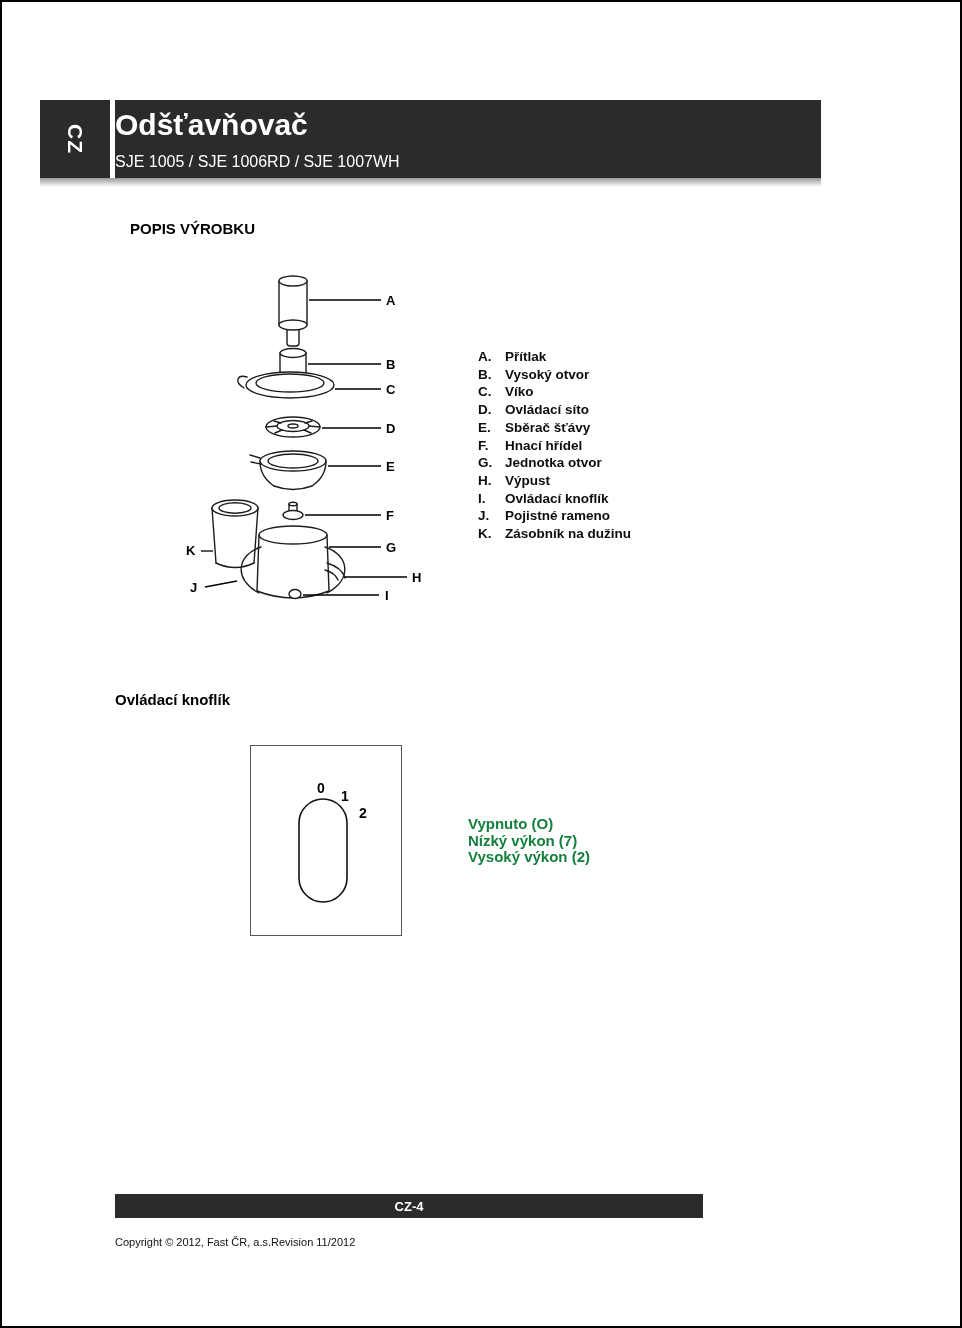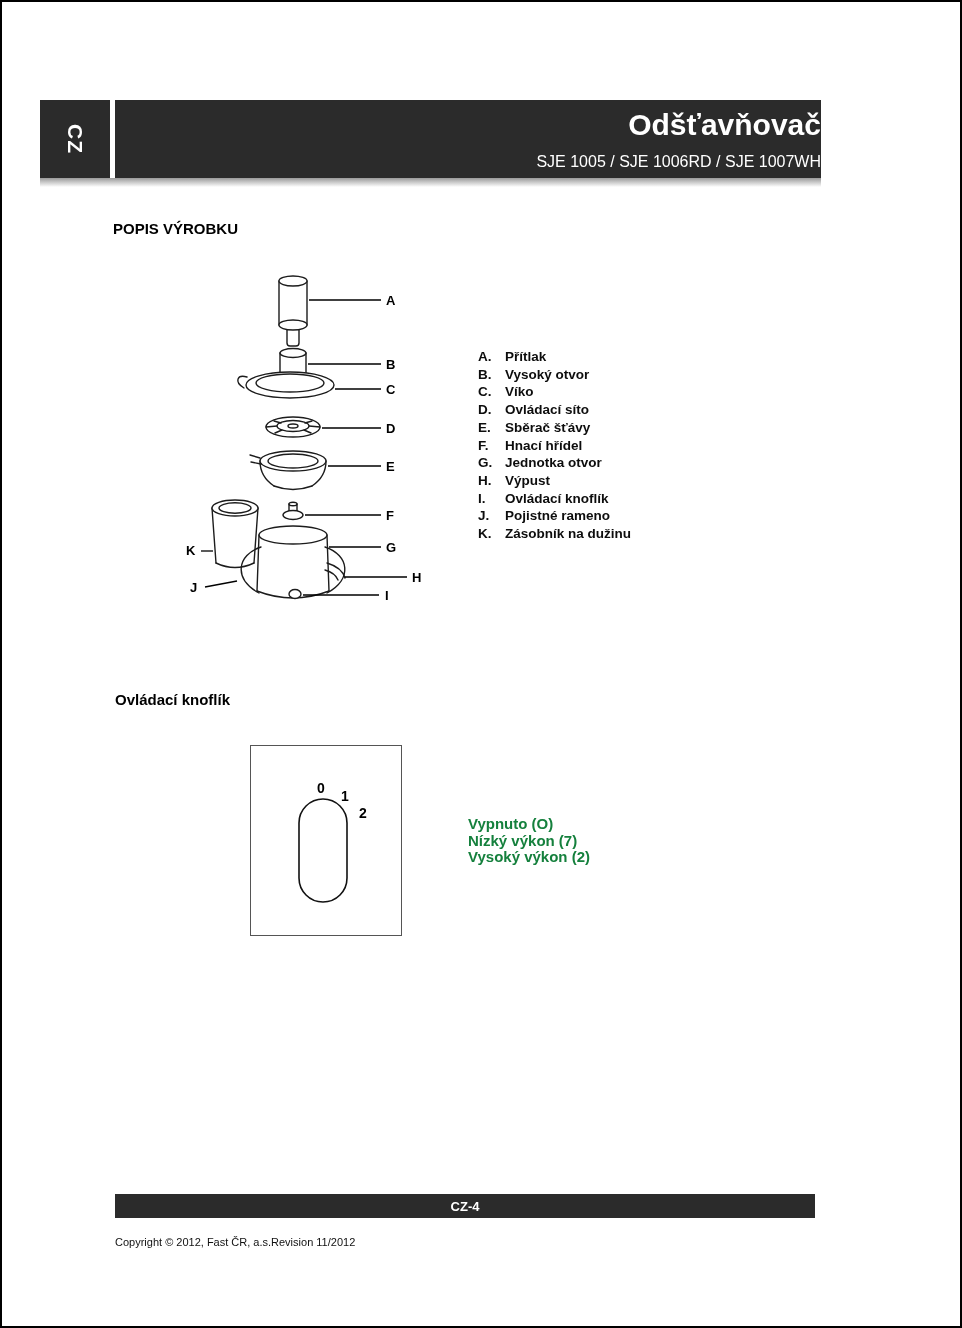--- a/index.html
+++ b/index.html
@@ -10,21 +10,21 @@
   }
   .page-frame{position:absolute;inset:0;border:2px solid #000;pointer-events:none;}
   .abs{position:absolute;}
 
   
   .lang-tab{left:40px;top:100px;width:70px;height:78px;background:#2b2b2b;
     display:flex;align-items:center;justify-content:center;}
   .lang-tab span{color:#fff;font-size:21px;font-weight:bold;letter-spacing:1px;
     transform:rotate(90deg);}
   .header-bar{left:115px;top:100px;width:706px;height:78px;background:#2b2b2b;
-    display:flex;flex-direction:column;align-items:flex-end;justify-content:center;color:#fff;}
+    display:flex;flex-direction:column;align-items:flex-start;justify-content:center;color:#fff;}
   .header-title{font-size:30px;font-weight:600;line-height:34px;}
   .header-sub{font-size:16px;font-weight:400;margin-top:11px;}
   .header-shadow{left:40px;top:178px;width:781px;height:9px;
     background:linear-gradient(to bottom,rgba(70,70,70,.55),rgba(255,255,255,0));}
 
   
   .section-title{font-size:15px;font-weight:bold;color:#000;}
 
   
   .diagram-svg{left:175px;top:265px;width:270px;height:375px;}
@@ -34,40 +34,40 @@
   .parts-list{left:478px;top:348px;}
   .part-row{display:flex;font-size:13.5px;font-weight:600;line-height:17.7px;color:#0d0d0d;}
   .part-key{width:27px;flex:0 0 27px;}
 
   
   .knob-box{left:250px;top:745px;width:150px;height:189px;border:1px solid #555;background:#fff;}
   .knob-box svg{display:block;width:100%;height:100%;}
   .knob-lines{left:468px;top:816px;font-size:15px;font-weight:600;line-height:16.5px;color:#15803d;}
 
   
-  .footer-bar{left:115px;top:1194px;width:700px;height:24px;background:#2b2b2b;color:#fff;
+  .footer-bar{left:115px;top:1194px;width:588px;height:24px;background:#2b2b2b;color:#fff;
     display:flex;align-items:center;justify-content:center;font-size:13px;font-weight:600;}
   .copyright-row{left:115px;top:1236px;width:700px;display:flex;
     font-size:11px;font-weight:400;color:#111;}
 </style>
 </head>
 <body>
 
 <div class="page">
 
   <div class="abs lang-tab">
     <span>CZ</span>
   </div>
   <div class="abs header-bar">
     <div class="header-title">Odšťavňovač</div>
     <div class="header-sub">SJE 1005 / SJE 1006RD / SJE 1007WH</div>
   </div>
   <div class="abs header-shadow"></div>
 
-  <div class="abs section-title" style="left:113px;top:220px;">POPIS VÝROBKU</div>
+  <div class="abs section-title" style="left:130px;top:220px;">POPIS VÝROBKU</div>
 
   <svg class="abs diagram-svg" viewBox="0 0 270 375">
     <g stroke="#1c1c1c" stroke-width="1.4" fill="none" stroke-linecap="round">
 
       <g>
         <path d="M37,243 L41,298 M83,243 L79,298"></path>
         <path d="M41,298 Q60,307 79,298"></path>
         <ellipse cx="60" cy="243" rx="23" ry="8" fill="#fff"></ellipse>
         <ellipse cx="60" cy="243" rx="16" ry="5.2"></ellipse>
       </g>

